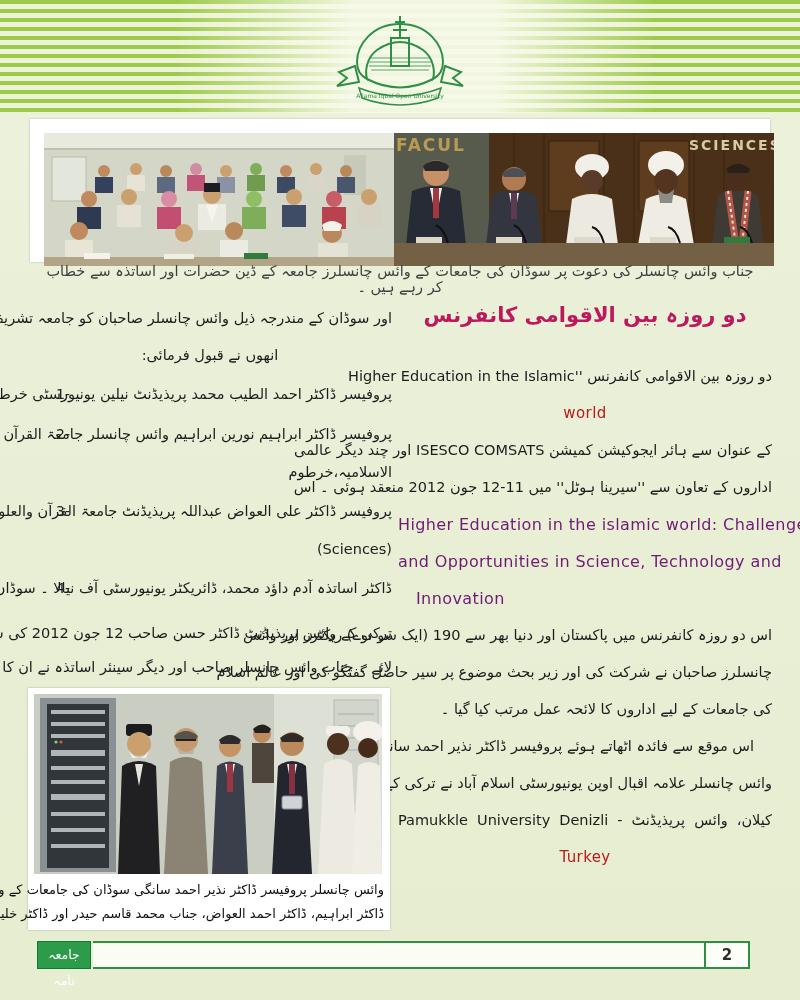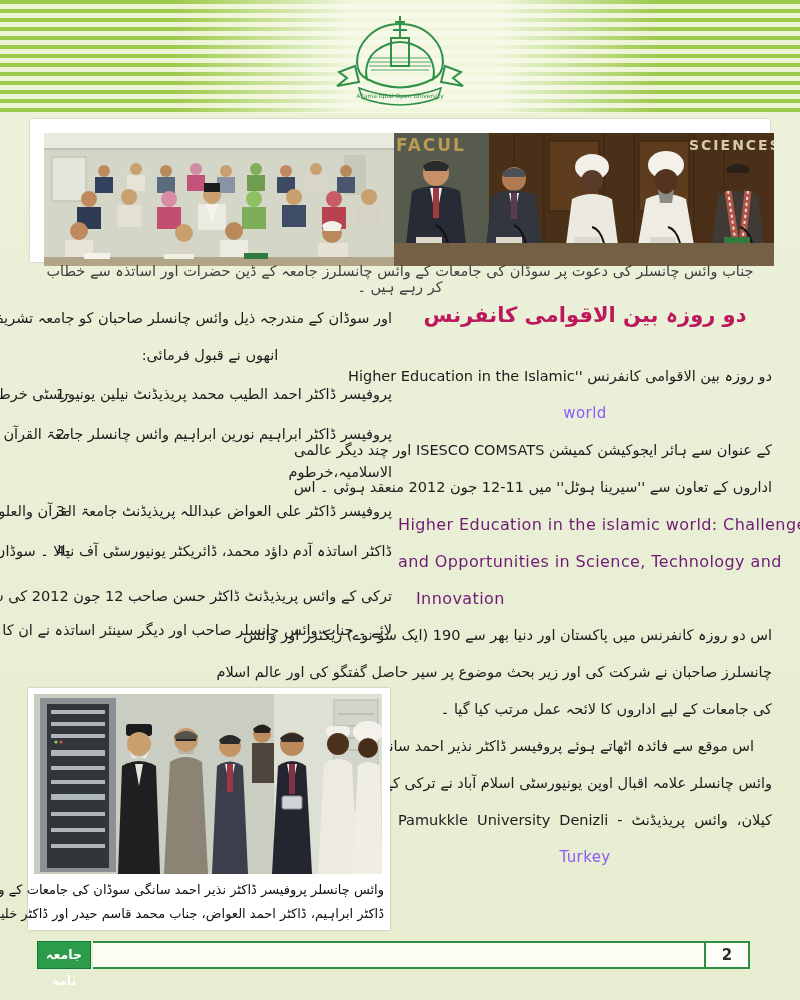--- a/index.html
+++ b/index.html
@@ -47,21 +47,21 @@
     direction:rtl; text-align:center; color:#be185d;
     font-size:21px; font-weight:bold; line-height:34px; margin-bottom:26px;
   }
   .ln { height:37px; line-height:37px; white-space:nowrap; }
   .rjust { direction:rtl; text-align:justify; text-align-last:justify; }
   .rright { direction:rtl; text-align:right; }
   .rindent { direction:rtl; text-align:right; padding-right:18px; }
   .center { text-align:center; direction:rtl; }
   .eng { direction:ltr; text-align:left; color:#701a75; font-size:16px; letter-spacing:.4px; }
   .eng-ind { padding-left:18px; }
-  .eng-c { direction:ltr; text-align:center; color:#8b5cf6; font-size:15px; letter-spacing:.4px; }
+  .eng-c { direction:ltr; text-align:center; color:#b91c1c; font-size:15px; letter-spacing:.4px; }
 
   
   .list-row{ position:relative; height:40px; line-height:40px; }
   .list-num{
     position:absolute; left:28px; top:0; direction:ltr;
     font-size:14px; color:#222;
   }
   .list-text{ direction:rtl; text-align:right; padding-left:78px; white-space:nowrap; }
   .list-cont{ height:37px; line-height:37px; direction:rtl; text-align:right; }
   .para-ln { height:34px; line-height:34px; }
@@ -74,21 +74,21 @@
   .photo-box .cap{
     direction:rtl; text-align:center; font-size:13px; line-height:24px; color:#111;
     white-space:nowrap;
   }
 
   
   .footer{ position:absolute; left:37px; top:941px; width:713px; height:28px; display:flex; }
   .footer-label{
     width:54px; height:28px; background:#2d9c4a; border:1px solid #0f7a33;
     color:#fff; font-size:12.5px; line-height:26px; text-align:center; direction:rtl;
-    font-weight:bold;
+    font-weight:normal;
   }
   .footer-strip{
     flex:1; height:28px; margin-left:2px;
     border-top:2px solid #2e8f44; border-bottom:2px solid #2e8f44;
     background:#fbfdf2; display:flex;
   }
   .footer-fill{ flex:1; }
   .footer-page{
     width:46px; border-left:2px solid #2e8f44; border-right:2px solid #2e8f44;
     text-align:center; font-weight:bold; font-size:15px; line-height:24px; color:#2b2b2b;
@@ -281,20 +281,21 @@
   </div>
   <div class="list-row">
     <span class="list-num">2-</span>
     <div class="list-text">پروفیسر ڈاکٹر ابراہیم نورین ابراہیم وائس چانسلر جامعۃ القرآن الکریم والعلوم</div>
   </div>
   <div class="list-cont">الاسلامیہ،خرطوم</div>
   <div class="list-row">
     <span class="list-num">3-</span>
     <div class="list-text">پروفیسر ڈاکٹر علی العواض عبداللہ پریذیڈنٹ جامعۃ القرآن والعلوم</div>
   </div>
+  <div class="list-cont">(Sciences)</div>
   <div class="list-row">
     <span class="list-num">4-</span>
     <div class="list-text">ڈاکٹر اساتذہ آدم داؤد محمد، ڈائریکٹر یونیورسٹی آف نیالا ۔ سوڈان</div>
   </div>
 
   <div style="height:8px"></div>
   <div class="ln rjust para-ln">ترکی کے وائس پریذیڈنٹ ڈاکٹر حسن صاحب 12 جون 2012 کی شام جامعہ تشریف</div>
   <div class="ln rjust para-ln">لائے ۔ جناب وائس چانسلر صاحب اور دیگر سینئر اساتذہ نے ان کا استقبال کیا ۔ دونوں</div>
 </div>
 

